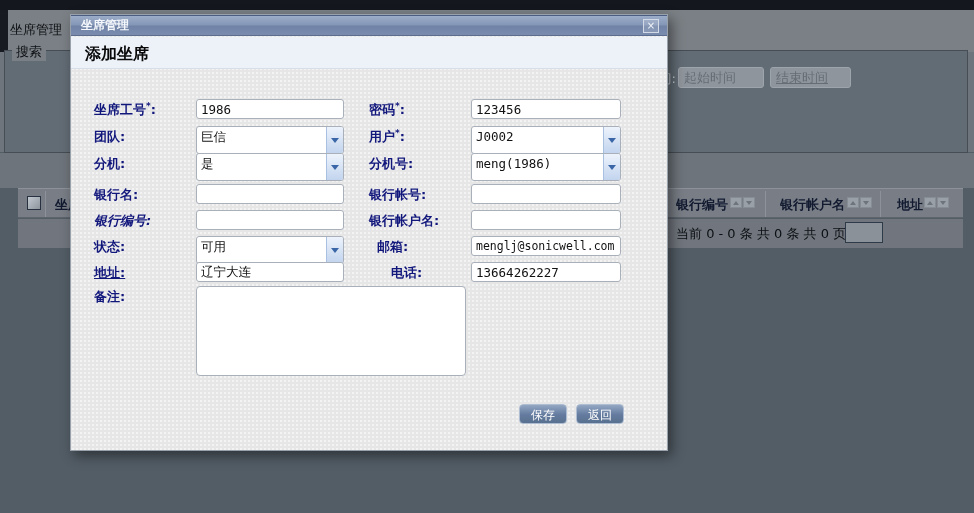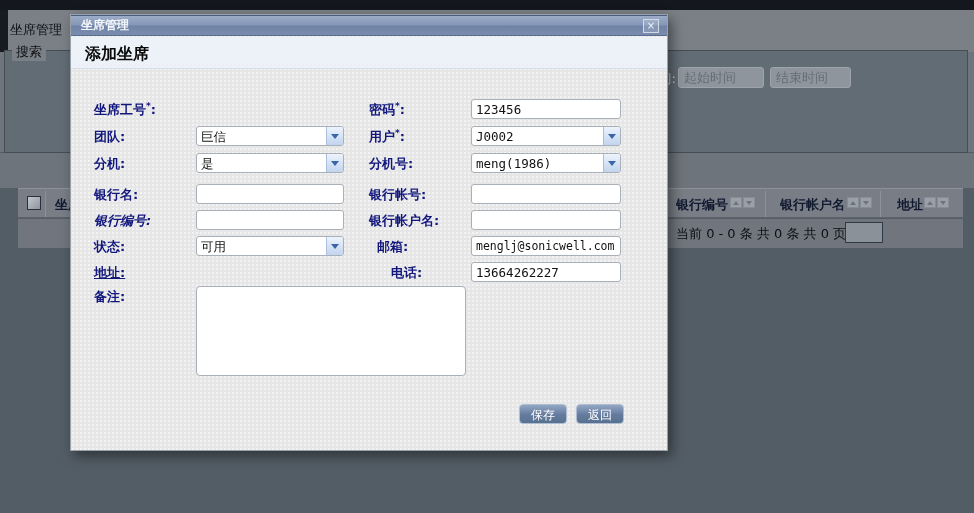--- a/index.html
+++ b/index.html
@@ -18,21 +18,21 @@
   .band-a    { left:0; top:52px; width:974px; height:100px; background:#6f757d; }
   .fieldset-box { left:4px; top:50px; width:964px; height:103px; border:1px solid #464d54; background:#626c75; }
   .fieldset-legend { left:12px; top:43px; font-size:13px; color:#0c0f13; background:#7b8086; padding:0 4px; }
   .band-b    { left:0; top:153px; width:974px; height:35px; background:#6e747b; }
 
   .time-label { top:70px; right:298px; font-size:13px; color:#c7cbd1; }
   .time-input { top:67px; height:21px; background:#8f959c; border:1px solid #9ea4ab; border-radius:3px;
                 font-size:13px; color:#666d75; padding:0 5px; font-family:"DejaVu Sans","Liberation Sans",sans-serif; }
   .time-input::placeholder { color:#666d75; opacity:1; }
   #time-start { left:678px; width:86px; }
-  #time-end   { left:770px; width:81px; }
+  #time-end   { left:770px; width:81px;text-decoration:underline; }
 
   .tbl-header { left:18px; top:188px; width:945px; height:30px; background:#797e86; border-top:1px solid #8d929a; border-bottom:1px solid #5d646c; }
   .tbl-pager  { left:18px; top:219px; width:945px; height:29px; background:#71767e; }
   .hdr-cell   { position:absolute; top:7px; font-size:13px; font-weight:bold; color:#121a30; white-space:nowrap; overflow:hidden; }
   .col-div    { position:absolute; top:2px; width:1px; height:26px; background:#8d929a; }
   .bg-checkbox { position:absolute; left:9px; top:7px; width:14px; height:14px; border:1px solid #273140;
                  background:linear-gradient(135deg,#c3c8cf,#8d949c); }
   .sort-pair  { position:absolute; top:8px; display:flex; gap:1px; }
   .sort-btn   { width:12px; height:11px; background:#9aa0a7; border:1px solid #878d94; display:flex; align-items:center; justify-content:center; }
   .tri-up   { width:0; height:0; border-left:3px solid transparent; border-right:3px solid transparent; border-bottom:4px solid #6e747c; }
@@ -55,21 +55,21 @@
   .dlg-heading-band { position:absolute; left:0; top:22px; width:100%; height:32px; background:#edf2f9; border-bottom:1px solid #d8dee7; }
   .dlg-heading { font-size:16px; font-weight:bold; color:#090909; padding:7px 0 0 14px; }
 
   .flabel { position:absolute; font-size:13px; font-weight:bold; color:#12177c; white-space:nowrap; }
   .flabel sup { font-size:9px; }
   .lab-l { left:23px; }  .lab-r { left:298px; }
   .fld-l { left:125px; width:148px; }  .fld-r { left:400px; width:150px; }
 
   .tin { position:absolute; height:20px; border:1px solid #a9b0ba; border-radius:3px; background:#fff;
          font-family:"DejaVu Sans Mono","Liberation Mono",monospace; font-size:12.5px; color:#111; padding:0 4px; }
-  .sel { position:absolute; height:20px; border:1px solid #a9b0ba; border-radius:3px; background:#fff; display:flex; overflow:hidden; cursor:pointer; }
+  .sel { position:absolute; height:28px; border:1px solid #a9b0ba; border-radius:3px; background:#fff; display:flex; overflow:hidden; cursor:pointer; }
   .sel .val { flex:1; font-family:"DejaVu Sans Mono","Liberation Mono",monospace; font-size:12.5px; color:#111; padding:2px 4px; white-space:nowrap; overflow:hidden; }
   .sel .btn { width:17px; background:linear-gradient(180deg,#edf3fc,#c2d4ee); border-left:1px solid #a9c0e0; display:flex; align-items:center; justify-content:center; }
   .chev { width:0; height:0; border-left:4px solid transparent; border-right:4px solid transparent; border-top:5px solid #3a66a8; }
 
   .remark-ta { position:absolute; left:125px; top:271px; width:270px; height:90px; background:#fff;
                border:1px solid #a9b0ba; border-radius:4px; resize:none;
                font-family:"DejaVu Sans Mono","Liberation Mono",monospace; font-size:12.5px; }
   .btn-row { position:absolute; top:389px; right:43px; display:flex; gap:9px; }
   .dlg-btn { height:20px; padding:2px 11px; font-size:12px; color:#fff; cursor:pointer;
              background:linear-gradient(180deg,#93a7c3,#647b9f 55%,#59718f);
@@ -138,20 +138,21 @@
   <div class="abs dialog">
     <div class="dlg-titlebar">
       <span class="dlg-title">坐席管理</span>
       <span class="dlg-close">×</span>
     </div>
     <div class="dlg-heading-band">
       <div class="dlg-heading">添加坐席</div>
     </div>
 
     <label class="flabel lab-l" style="top:86px;"><span>坐席工号</span><sup>*</sup><span>:</span></label>
+    <input class="tin fld-l" style="top: 84px;" value="1986">
     <label class="flabel lab-r" style="top:86px;"><span>密码</span><sup>*</sup><span>:</span></label>
     <input class="tin fld-r" style="top: 84px;" value="123456">
 
     <label class="flabel lab-l" style="top:113px;"><span>团队</span><sup></sup><span>:</span></label>
     <div class="sel fld-l" style="top:111px;">
         <span class="val">巨信</span>
         <span class="btn">
           <span class="chev"></span>
         </span>
       </div>
@@ -192,20 +193,21 @@
     <div class="sel fld-l" style="top:221px;">
         <span class="val">可用</span>
         <span class="btn">
           <span class="chev"></span>
         </span>
       </div>
     <label class="flabel lab-r" style="top:223px;padding-left:8px;"><span>邮箱</span><sup></sup><span>:</span></label>
     <input class="tin fld-r" style="top: 221px; font-size: 11.5px;" value="menglj@sonicwell.com">
 
     <label class="flabel lab-l" style="top:249px;text-decoration:underline;"><span>地址</span><sup></sup><span>:</span></label>
+    <input class="tin fld-l" style="top: 247px;" value="辽宁大连">
     <label class="flabel lab-r" style="top:249px;padding-left:22px;"><span>电话</span><sup></sup><span>:</span></label>
     <input class="tin fld-r" style="top: 247px;" value="13664262227">
 
     <label class="flabel lab-l" style="top:273px;"><span>备注</span><span>:</span></label>
     <textarea class="remark-ta" style=""></textarea>
 
     <div class="btn-row">
       <button class="dlg-btn">保存</button>
       <button class="dlg-btn">返回</button>
     </div>

